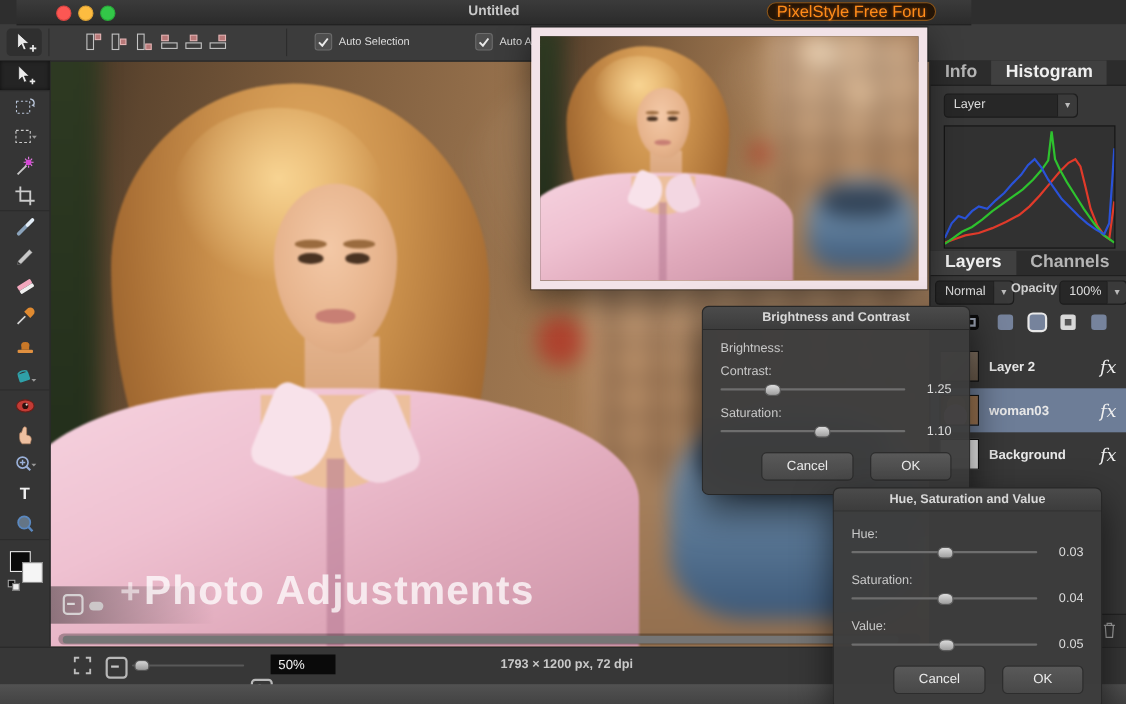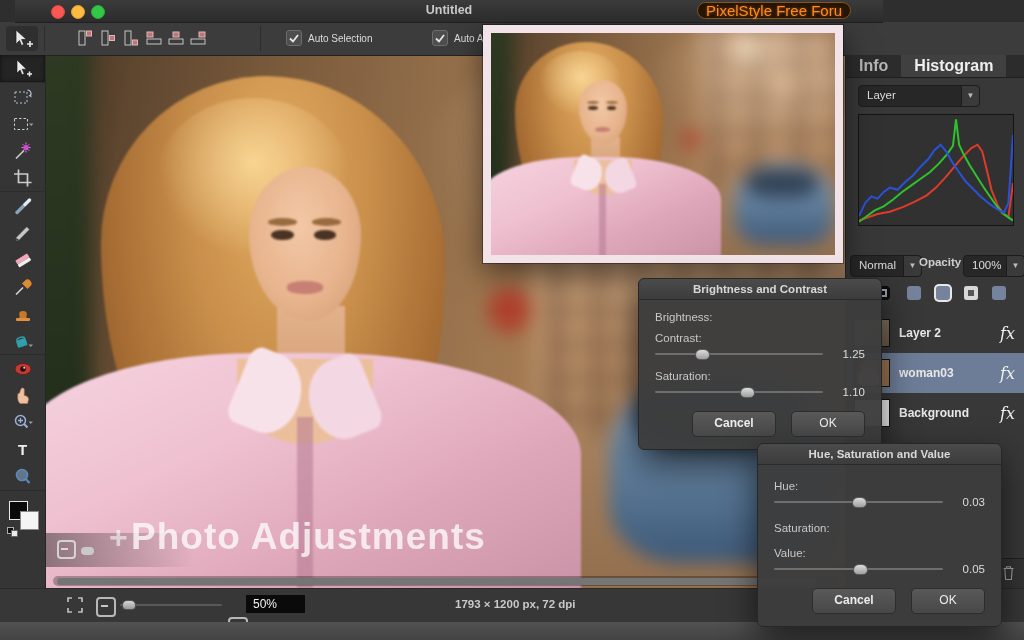--- a/index.html
+++ b/index.html
@@ -140,21 +140,21 @@
   .hsvd .sl-label{margin-top:13px;}
   .sl-row{display:flex;align-items:center;gap:10px;height:14px;}
   .sl-track{position:relative;flex:1;height:2px;background:#6e6e6e;border-radius:1px;}
   .sl-thumb{position:absolute;top:-4px;width:13px;height:9px;margin-left:-7px;
             background:linear-gradient(#dcdcdc,#9f9f9f);border:1px solid #5c5c5c;
             border-radius:6px 6px 5px 5px;}
   .sl-value{width:32px;text-align:right;font-size:11.5px;color:#dcdcdc;flex:0 0 auto;}
   .dlg-buttons{display:flex;justify-content:flex-end;gap:15px;padding:12px 16px 12px;}
   .btn{height:24px;background:linear-gradient(#595959,#484848);border:1px solid #2d2d2d;border-radius:5px;
        color:#ececec;font-size:12px;line-height:22px;text-align:center;}
-  .btn.cancel{width:82px;font-weight:bold;}
+  .btn.cancel{width:82px;}
   .btn.ok{width:72px;}
   .dlg-bc{left:638px;top:278px;width:242px;z-index:10;}
   .dlg-hsv{left:757px;top:443px;width:243px;z-index:12;}
   
   .statusbar{position:absolute;left:0;top:588px;width:1024px;height:34px;background:#373737;
              border-top:1px solid #2a2a2a;z-index:3;}
   .sb-item{position:absolute;top:8px;}
   .sq-btn{width:16px;height:16px;border:2px solid #b8b8b8;border-radius:4px;position:relative;}
   .sq-btn i{position:absolute;background:#c5c5c5;}
   .sq-h{left:2.5px;top:5.5px;width:7px;height:2px;}
@@ -447,20 +447,24 @@
       <span>Layer</span>
       <span class="dd-caret">▼</span>
     </div>
     <div class="hist-box">
       <svg viewBox="0 0 100 100" preserveAspectRatio="none">
           <polyline points="0,96 6,93 12,90 20,88 28,84 36,79 44,73 50,66 56,57 62,47 68,37 73,30 77,27 80,33 83,50 86,68 90,82 94,90 97,93 100,62" fill="none" stroke="#e03a2a" stroke-width="2" vector-effect="non-scaling-stroke"></polyline>
           <polyline points="0,97 5,92 10,87 16,83 22,77 28,70 34,64 40,58 46,52 52,44 57,36 61,28 63,4 65,27 68,36 72,46 77,57 82,68 88,80 93,89 100,96" fill="none" stroke="#2ec22e" stroke-width="2" vector-effect="non-scaling-stroke"></polyline>
           <polyline points="0,92 4,80 8,74 12,76 16,70 20,66 25,68 30,61 35,55 40,47 45,40 49,32 53,27 57,34 61,44 65,52 69,60 74,67 79,74 84,80 89,85 94,89 97,80 99,40 100,18" fill="none" stroke="#2a52d8" stroke-width="2" vector-effect="non-scaling-stroke"></polyline>
         </svg>
     </div>
+    <div class="rp-tabs" style="top:173px;">
+      <div class="rp-tab active">Layers</div>
+      <div class="rp-tab">Channels</div>
+    </div>
     <div class="dropdown" style="left:4px;top:200px;width:62px;">
       <span>Normal</span>
       <span class="dd-caret">▼</span>
     </div>
     <div class="opacity-label">Opacity</div>
     <div class="dropdown" style="left:117px;top:200px;width:52px;">
       <span>100%</span>
       <span class="dd-caret">▼</span>
     </div>
     <div class="toggle t1" style="left:30px;"></div>
@@ -524,20 +528,26 @@
     <div class="dlg-title">Hue, Saturation and Value</div>
     <div class="dlg-body">
       <div class="sl-label">Hue:</div>
       <div class="sl-row">
         <div class="sl-track">
           <div class="sl-thumb" style="left: 50%;"></div>
         </div>
         <div class="sl-value">0.03</div>
       </div>
       <div class="sl-label">Saturation:</div>
+      <div class="sl-row">
+        <div class="sl-track">
+          <div class="sl-thumb" style="left: 50%;"></div>
+        </div>
+        <div class="sl-value">0.04</div>
+      </div>
       <div class="sl-label">Value:</div>
       <div class="sl-row">
         <div class="sl-track">
           <div class="sl-thumb" style="left: 51%;"></div>
         </div>
         <div class="sl-value">0.05</div>
       </div>
     </div>
     <div class="dlg-buttons">
       <div class="btn cancel">Cancel</div>

